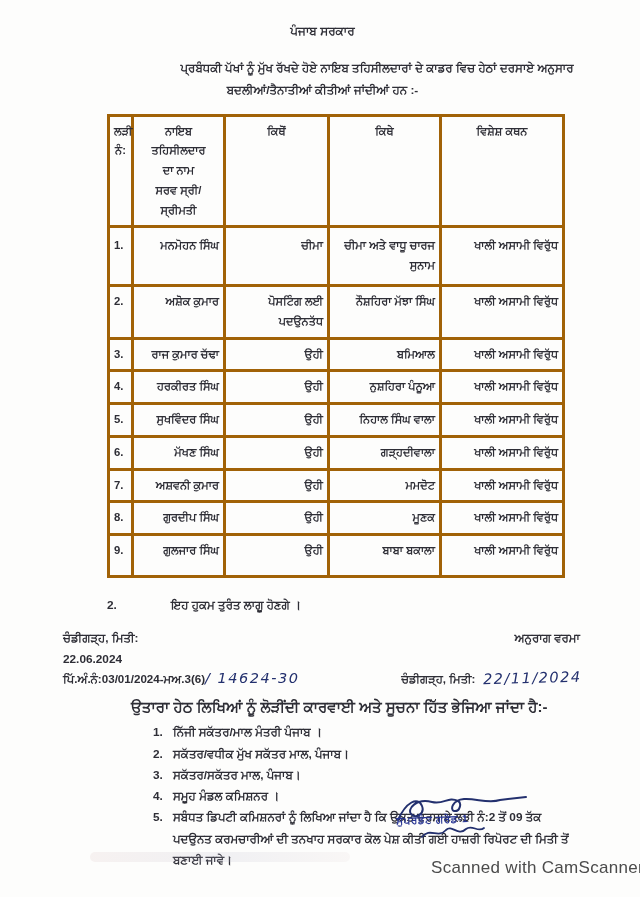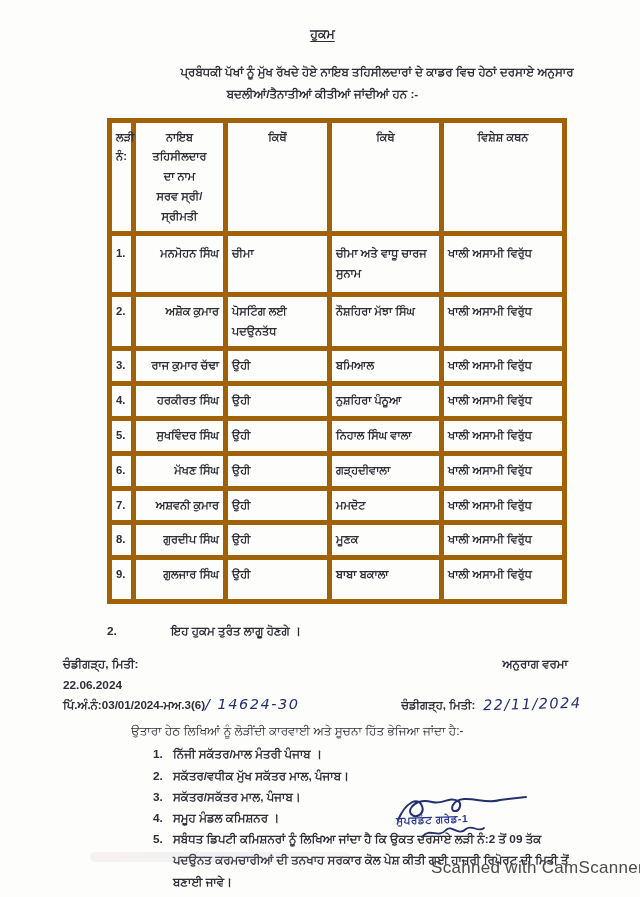--- a/index.html
+++ b/index.html
@@ -18,45 +18,45 @@
   .doc-header{text-align:center;line-height:1.85;font-size:12px;font-weight:700;}
   .doc-title{display:inline-block;margin-top:3px;font-size:12.5px;font-weight:700;
     text-decoration:underline;text-underline-offset:3px;}
   
   .intro{margin-top:16px;font-size:11.8px;font-weight:600;line-height:1.85;
     text-indent:109px;text-align:center;}
   
   table.order-table{border-collapse:collapse;margin-top:8px;width:455px;margin-left:44px;
     font-size:11.3px;font-weight:600;table-layout:fixed;}
   table.order-table th, table.order-table td{
-    border:5px solid #a16207;padding:5px 4px;vertical-align:top;line-height:1.75;}
+    border:3px solid #a16207;padding:5px 4px;vertical-align:top;line-height:1.75;}
   table.order-table th{font-weight:700;text-align:center;white-space:pre-line;}
   th.col-sno, td.cell-sno{text-align:left;padding-left:3px;}
   td.cell-name{text-align:right;padding-left:6px;}
-  td.cell-from, td.cell-to, td.cell-remark{text-align:left;}
+  td.cell-from, td.cell-to, td.cell-remark{text-align:right;}
   tr.tall td{padding-top:8px;padding-bottom:8px;}
   tr.last td{padding-bottom:14px;}
   
   .para2{margin-top:20px;display:flex;font-size:11.8px;font-weight:600;}
   .para2 .pnum{margin-left:44px;width:64px;}
   
   .signoff{margin-top:16px;display:flex;justify-content:space-between;align-items:flex-start;
     font-size:11.8px;font-weight:600;line-height:1.8;}
   .signoff .left{}
-  .signoff .right{text-align:right;margin-right:14px;}
+  .signoff .right{text-align:right;margin-right:2px;}
   .officer-name{font-weight:700;}
   
   .ref-line{margin-top:0;display:flex;align-items:baseline;font-size:11.6px;font-weight:600;}
   .handwriting{font-family:"DejaVu Sans", sans-serif;font-style:italic;font-weight:500;
     color:#23306e;font-size:14.5px;letter-spacing:1.5px;white-space:nowrap;}
   .ref-line .spacer{flex:1;}
   .ref-line .place{margin-right:8px;}
   .ref-line .hand-date{transform:rotate(-1.5deg);}
   
-  .endorse-heading{margin-top:12px;padding-left:68px;font-size:12px;font-weight:400;}
+  .endorse-heading{margin-top:12px;padding-left:68px;font-size:15px;font-weight:700;}
   .dist-list{margin-top:6px;margin-left:90px;font-size:11.8px;font-weight:600;}
   .dist-item{display:flex;line-height:1.8;}
   .dist-item .num{width:20px;flex:0 0 20px;}
   .dist-item .text{flex:1;padding-right:4px;}
   
   .signature-block{position:absolute;top:792px;left:392px;width:150px;text-align:left;}
   .stamp-text{font-size:10.5px;font-weight:700;color:#283593;transform:rotate(-2deg);
     margin-top:-14px;margin-left:4px;letter-spacing:.5px;}
   .sig-scribble{display:block;}
   .sig-scribble2{display:block;margin-left:26px;margin-top:-2px;}
@@ -67,21 +67,21 @@
   .scan-smudge{position:absolute;top:852px;left:90px;width:260px;height:10px;
     background:linear-gradient(90deg, rgba(200,160,160,.12), rgba(180,180,200,.18), rgba(200,170,170,.08));
     border-radius:5px;}
 </style>
 </head>
 <body>
 
 <div class="page">
 
   <div class="doc-header">
-    <div><span class="doc-title">ਹੁਕਮ</span></div>
+    <div>ਪੰਜਾਬ ਸਰਕਾਰ</div>
   </div>
 
   <p class="intro">ਪ੍ਰਬੰਧਕੀ ਪੱਖਾਂ ਨੂੰ ਮੁੱਖ ਰੱਖਦੇ ਹੋਏ ਨਾਇਬ ਤਹਿਸੀਲਦਾਰਾਂ ਦੇ ਕਾਡਰ ਵਿਚ ਹੇਠਾਂ ਦਰਸਾਏ ਅਨੁਸਾਰ ਬਦਲੀਆਂ/ਤੈਨਾਤੀਆਂ ਕੀਤੀਆਂ ਜਾਂਦੀਆਂ ਹਨ :-</p>
 
   <table class="order-table">
     <colgroup>
       <col style="width:24px">
         <col style="width:92px">
         <col style="width:104px">
       <col style="width:112px">

